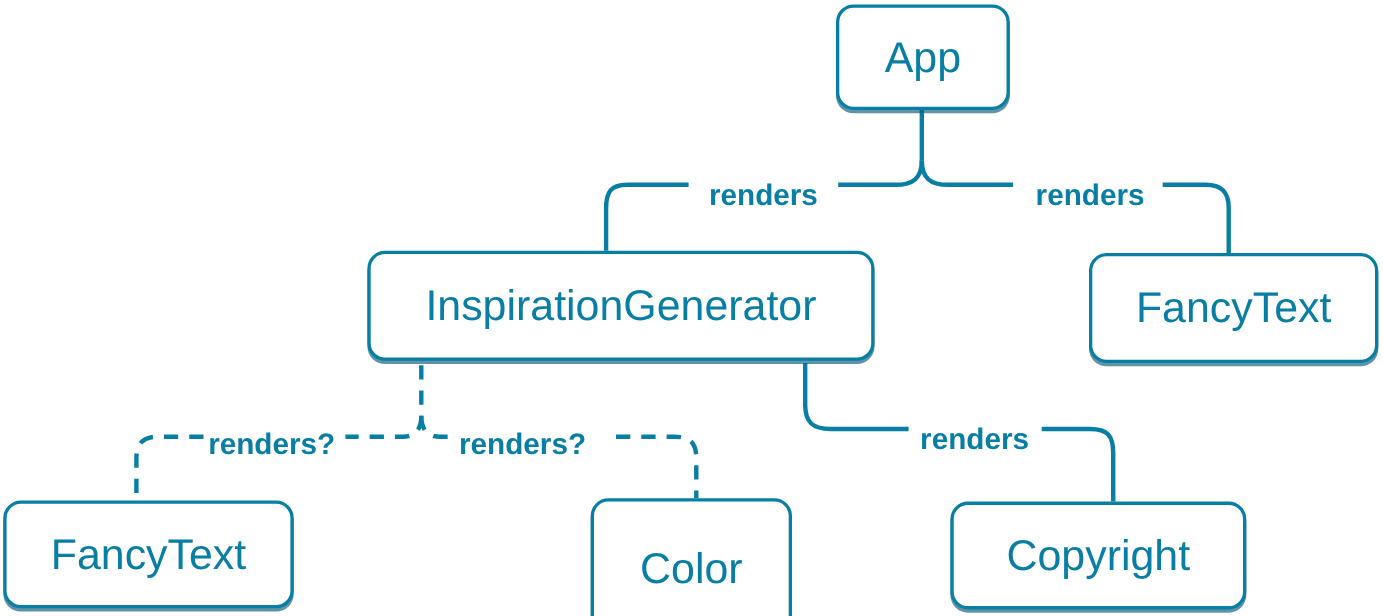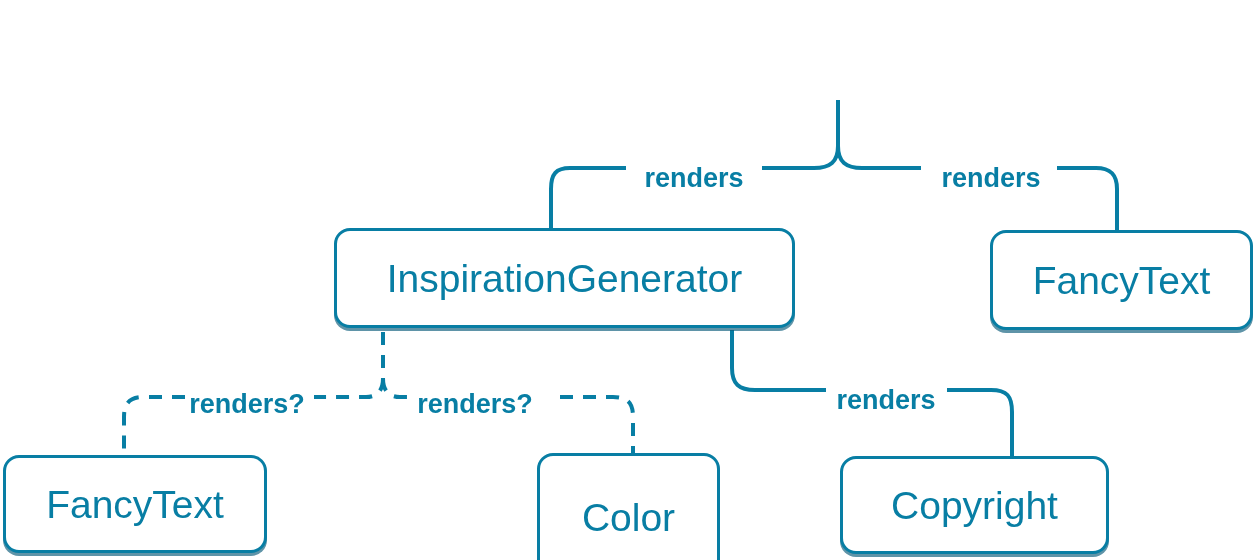--- a/index.html
+++ b/index.html
@@ -44,21 +44,21 @@
     color: var(--accent, #087ea4);
     font-size: 39px;
     line-height: 1;
     white-space: nowrap;
   }
   .node-app            { left: 760px;  top: 4px;   width: 158px; height: 96px;  }
   .node-inspiration    { left: 334px;  top: 228px; width: 461px; height: 100px; }
   .node-fancy-top      { left: 990px;  top: 230px; width: 263px; height: 100px; }
   .node-fancy-bottom   { left: 3px;    top: 455px; width: 264px; height: 98px;  }
   .node-color          { left: 537px;  top: 453px; width: 183px; height: 128px; }
-  .node-copyright      { left: 840px;  top: 456px; width: 269px; height: 98px; text-align: right;  }
+  .node-copyright      { left: 864px;  top: 456px; width: 269px; height: 98px; text-align: right;  }
   .edge-label {
     position: absolute;
     transform: translate(-50%, -50%);
     color: var(--accent, #087ea4);
     font-size: 27px;
     font-weight: 700;
     line-height: 1;
     white-space: nowrap;
     margin-top: 11px;
   }
@@ -83,20 +83,23 @@
 
     <path class="edge" d="M732 330 L732 368 C732 384 739 390 755 390 L826 390 M947 390 L991 390 C1007 390 1012 396 1012 412 L1012 456"></path>
 
     <path class="edge dashed" d="M383 332 L383 378"></path>
 
     <path class="edge dashed" d="M383 378 C383 391 377 397 366 397 L314 397 M185 397 L144 397 C130 397 124 403 124 417 L124 455"></path>
 
     <path class="edge dashed" d="M383 378 C383 391 389 397 400 397 L414 397 M560 397 L613 397 C628 397 633 403 633 417 L633 453"></path>
   </svg>
 
+  <div class="node node-app">
+    <span class="node-label">App</span>
+  </div>
 
   <div class="node node-inspiration">
     <span class="node-label">InspirationGenerator</span>
   </div>
 
   <div class="node node-fancy-top">
     <span class="node-label">FancyText</span>
   </div>
 
   <div class="node node-fancy-bottom">

